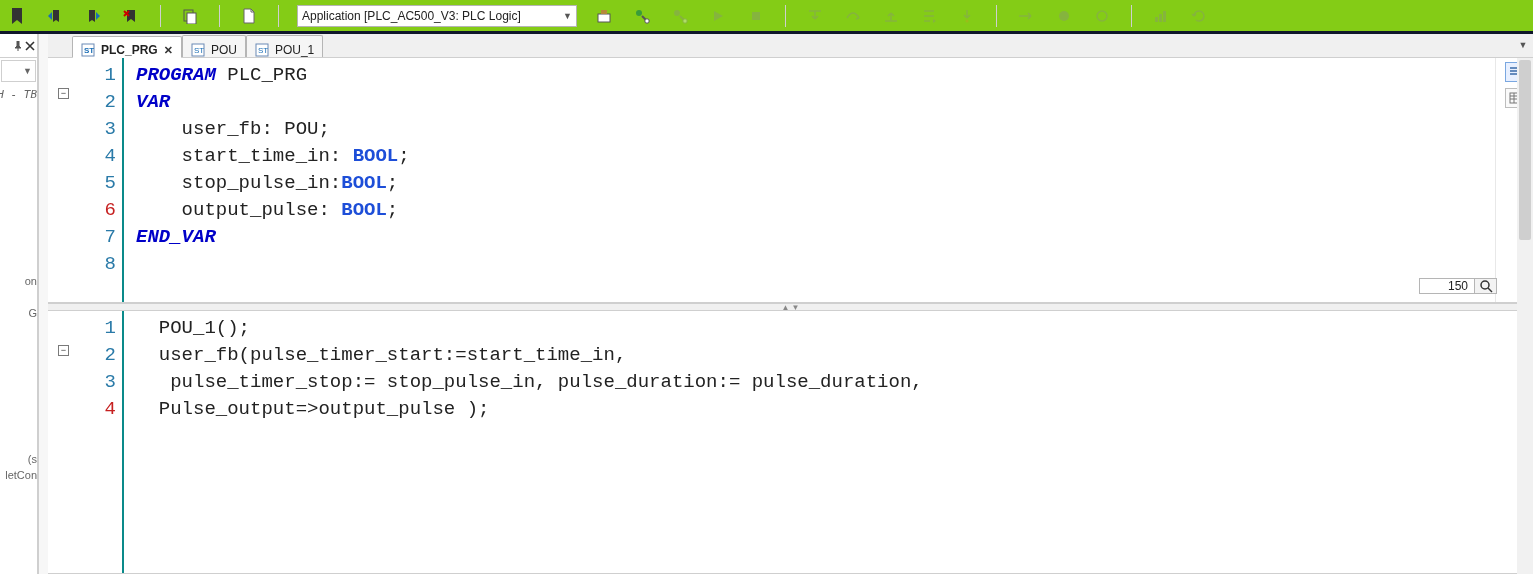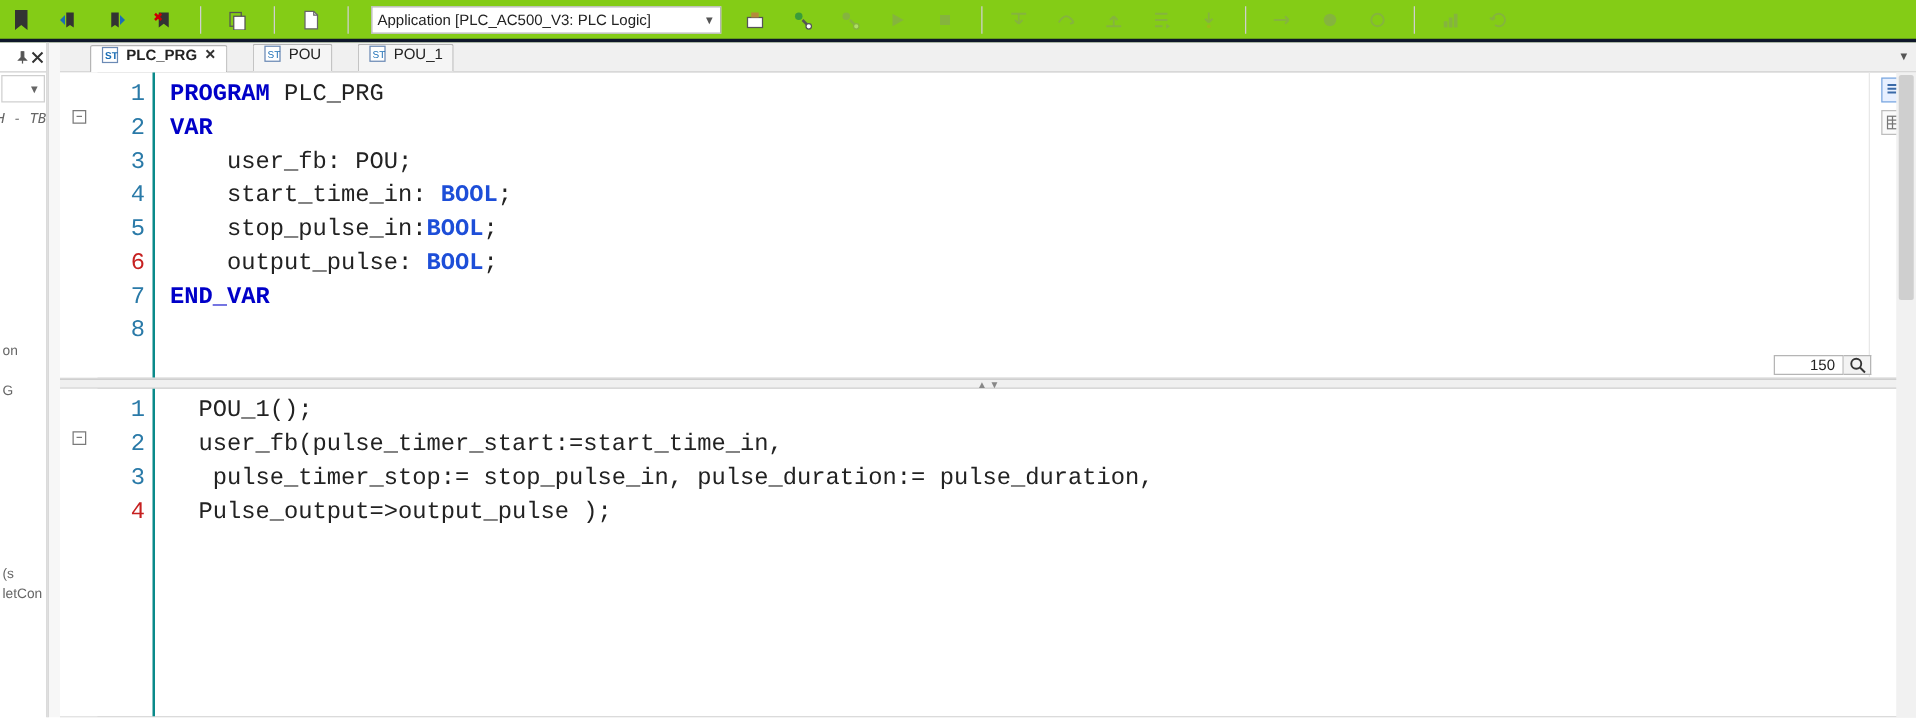--- a/index.html
+++ b/index.html
@@ -20,58 +20,58 @@
 
   
   .mainarea { flex:1; display:flex; min-height:0; }
 
   
   .leftsliver { width: 38px; border-right:1px solid #cfcfcf; background:#fff; display:flex; flex-direction:column; font-size:11px; color:#666; overflow:hidden; }
   .leftsliver .panel-hdr { height:24px; display:flex; align-items:center; justify-content:flex-end; border-bottom:1px solid #cfcfcf; padding-right:2px; gap:2px;}
   .leftsliver .panel-hdr svg{flex:none;}
   .leftsliver .panel-dd { height:22px; border:1px solid #cfcfcf; margin:2px 1px 4px; display:flex; align-items:center; justify-content:flex-end; padding-right:3px; font-size:9px;}
   .leftsliver .frag { padding: 2px 0 2px 2px; font-style:italic; white-space:nowrap; text-align:right; direction:rtl; font-family: Consolas, monospace; font-size:11px;}
-  .leftsliver .fragn { padding: 2px 0 2px 2px; white-space:nowrap; text-align:left; direction:rtl; font-size:11px;}
+  .leftsliver .fragn { padding: 2px 0 2px 2px; white-space:nowrap; text-align:right; direction:rtl; font-size:11px;}
 
   
   .editor-region { flex:1; display:flex; flex-direction:column; min-width:0; position:relative;}
   .editor-filler { width:10px; border-left:1px solid #cfcfcf; background:#f7f7f7;}
 
   
   .tabstrip { height:24px; display:flex; align-items:flex-end; border-bottom:1px solid #cfcfcf; background:#f0f0f0; padding-left:24px; position:relative;}
-  .tab { height:22px; display:flex; align-items:flex-start; gap:6px; padding:0 8px; border:1px solid #b5b5b5; border-bottom:none; background:#f5f5f5; margin-right:20px; font-size:12px; cursor:default; border-radius:2px 2px 0 0;}
+  .tab { height:22px; display:flex; align-items:flex-end; gap:6px; padding:0 8px; border:1px solid #b5b5b5; border-bottom:none; background:#f5f5f5; margin-right:0; font-size:12px; cursor:default; border-radius:2px 2px 0 0;}
   .tab.active { background:#fff; font-weight:bold; border-bottom:1px solid #fff; position:relative; top:1px;}
   .tab .tab-close { font-size:11px; color:#333; font-weight:bold; }
   .tab-icon { width:14px; height:14px; }
   .tabstrip .overflow-btn { position:absolute; right:2px; top:3px; width:16px; height:16px; display:flex; align-items:center; justify-content:center; font-size:9px; color:#555;}
 
   
   .panes { flex:1; display:flex; flex-direction:column; min-height:0; }
   .pane { position:relative; display:flex; min-height:0; border-bottom:1px solid #cfcfcf;}
   .pane.decl { height:245px; }
   .pane.body { flex:1; }
 
   .fold-rail { width:30px; background:#fff; border-right:0; padding-top:4px;}
   .fold-box { width:11px; height:11px; border:1px solid #7a7a7a; margin: 26px 0 0 10px; display:flex; align-items:center; justify-content:center; font-size:9px; line-height:1; color:#333;}
   .pane.body .fold-box { margin-top: 30px; }
 
   .gutter { width:46px; padding:4px 6px 4px 0; text-align:right; font-family: Consolas, "Courier New", monospace; font-size:19px; color:#2a7aa8; border-right:2px solid #0a8a8a; user-select:none; line-height:27px;}
   .gutter .ln-mod { color:#c62020; }
 
   .code { flex:1; padding:4px 0 4px 12px; font-family: Consolas, "Courier New", monospace; font-size:19px; line-height:27px; white-space:pre; overflow:hidden;}
-  .kw { color:#0000c8; font-weight:bold; }
+  .kw { color:#0000c8; font-weight:bold;font-style:italic; }
   .typ { color:#1d4ed8; font-weight:bold; }
   .ln-hl { background:#ffffcf; display:inline-block; width:100%; }
   .caret { border-left:1px solid #000; margin-left:-1px; }
 
   .right-gutter-icons { width:38px; display:flex; flex-direction:column; align-items:center; gap:6px; padding-top:4px; border-left:1px solid #e8e8e8;}
   .rg-icon { width:20px; height:20px; border:1px solid #bdbdbd; display:flex; align-items:center; justify-content:center; font-size:11px; color:#555; background:#fafafa;}
   .rg-icon.active { background:#e8f0ff; border-color:#7aa7e0; }
 
-  .zoom-box { position:absolute; right:36px; bottom:2px; height:22px; display:flex; align-items:flex-end; }
+  .zoom-box { position:absolute; right:36px; bottom:2px; height:22px; display:flex; align-items:flex-start; }
   .zoom-val { width:56px; border:1px solid #b5b5b5; background:#fff; font-size:12px; display:flex; align-items:center; justify-content:flex-end; padding-right:6px;}
   .zoom-btn { width:22px; border:1px solid #b5b5b5; border-left:none; background:#f3f3f3; display:flex; align-items:center; justify-content:center;}
 
   .splitter { height:8px; background:#f0f0f0; border-top:1px solid #cfcfcf; border-bottom:1px solid #cfcfcf; display:flex; align-items:center; justify-content:center; gap:2px; cursor:row-resize;}
   .splitter span{ font-size:8px; color:#888;}
 
   .scrollbar-v { position:absolute; right:0; top:24px; bottom:0; width:16px; background:#f1f1f1;}
   .sb-thumb { position:absolute; left:2px; right:2px; top:2px; height:180px; background:#cfcfcf; border-radius:2px;}
 
 </style>

